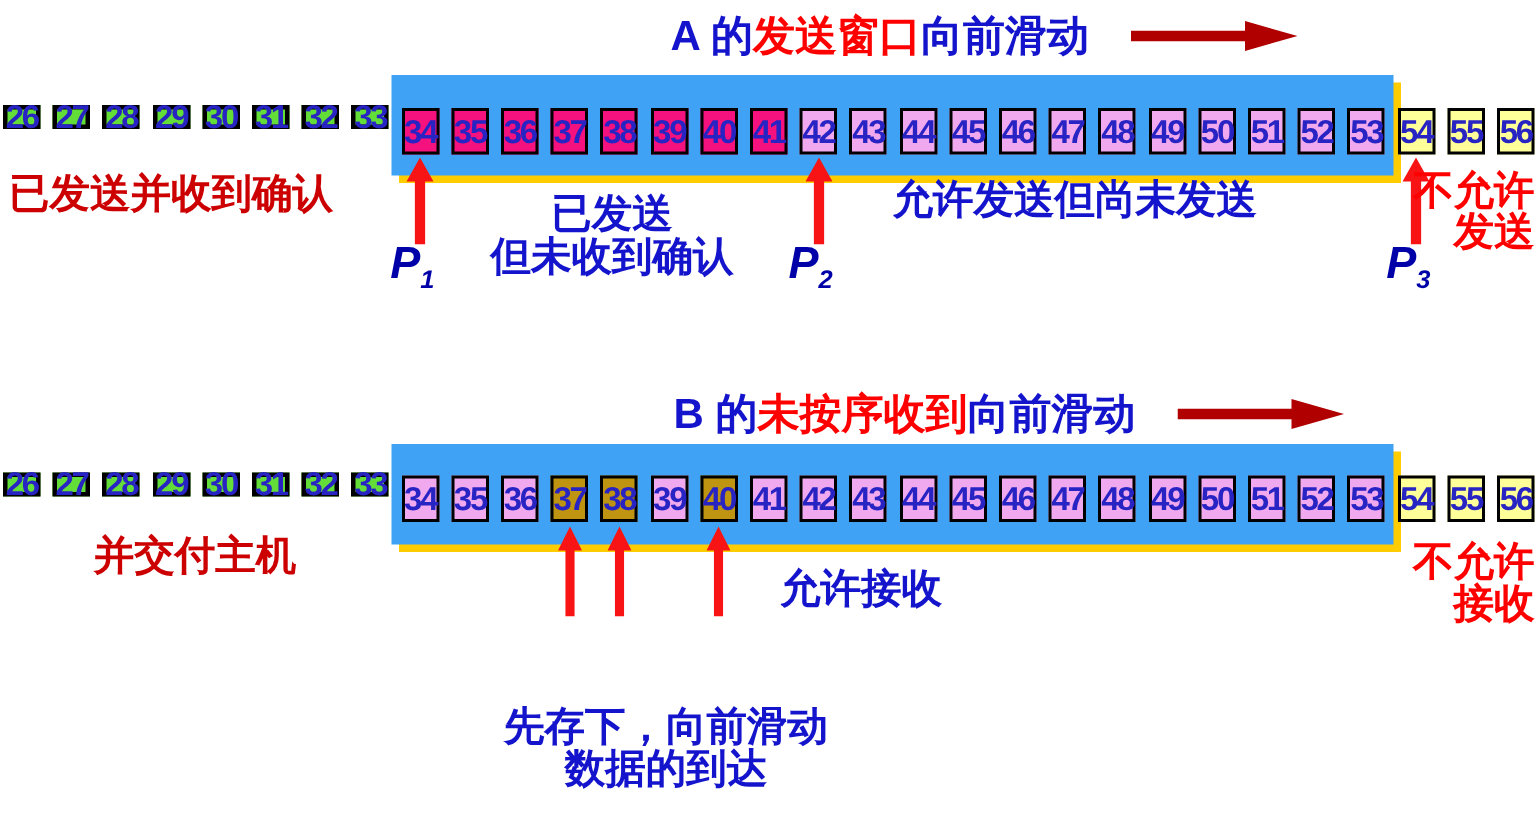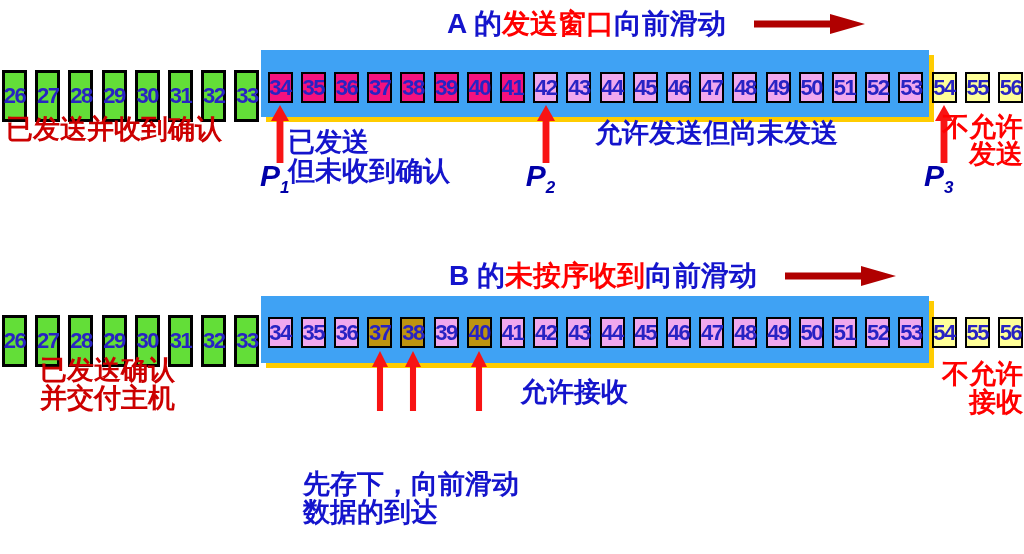--- a/index.html
+++ b/index.html
@@ -12,34 +12,34 @@
     background:var(--window-blue);
     box-shadow:5px 5px 0 var(--window-shadow-gold);
     z-index:1;
   }
   .cells{position:absolute;left:2px;width:1020px;height:34px;z-index:3;}
   .cell{
     position:absolute;top:2px;width:25px;height:31px;box-sizing:border-box;
     border:2px solid #000;display:flex;align-items:center;justify-content:center;
     font-weight:bold;font-size:22px;letter-spacing:-1.5px;
   }
-  .cell.acked{top:0;height:52px;border-width:3px;}
+  .cell.acked{top:0;height:16px;border-width:3px;}
   .title{
     position:absolute;display:flex;align-items:center;gap:28px;white-space:nowrap;
     font-weight:bold;font-size:28px;line-height:32px;z-index:4;
   }
   .t-blue{color:var(--label-blue);}
   .t-red{color:var(--label-red);}
   .harrow{display:block;}
   .harrow polygon{fill:var(--arrow-dark-red);}
   .lbl{position:absolute;font-weight:bold;font-size:27px;line-height:28px;white-space:nowrap;z-index:4;}
   .blue{color:var(--label-blue);}
   .red{color:var(--label-red);}
   .dred{color:var(--label-dark-red);}
-  .center{}
+  .center{text-align:center;}
   .rightal{text-align:right;}
   .pname{
     position:absolute;font-weight:bold;font-size:30px;line-height:30px;
     color:var(--pointer-label-blue);z-index:4;font-style:italic;
   }
   .pname sub{font-size:17px;}
   .ptr-arrow{position:absolute;z-index:2;}
   .notebox{
     position:absolute;left:355px;top:411px;width:156px;height:45px;box-sizing:border-box;
     border:2px solid #000;background:var(--note-yellow);
@@ -144,21 +144,20 @@
       <div class="cell" style="left: 796.8px; background: rgb(240, 168, 238); color: rgb(40, 35, 195);">50</div>
       <div class="cell" style="left: 830px; background: rgb(240, 168, 238); color: rgb(40, 35, 195);">51</div>
       <div class="cell" style="left: 863.2px; background: rgb(240, 168, 238); color: rgb(40, 35, 195);">52</div>
       <div class="cell" style="left: 896.4px; background: rgb(240, 168, 238); color: rgb(40, 35, 195);">53</div>
       <div class="cell" style="left: 929.6px; background: rgb(255, 255, 153); color: rgb(40, 35, 195);">54</div>
       <div class="cell" style="left: 962.8px; background: rgb(255, 255, 153); color: rgb(40, 35, 195);">55</div>
       <div class="cell" style="left: 996px; background: rgb(255, 255, 153); color: rgb(40, 35, 195);">56</div>
     </div>
 
   <div class="lbl dred center" style="left:40px;top:356px;width:180px">
-    <div>已发送确认</div>
     <div>并交付主机</div>
   </div>
 
   <div class="lbl blue" style="left:520px;top:378px">允许接收</div>
 
   <div class="lbl red rightal" style="right:1px;top:360px;line-height:28px">
     <div>不允许</div>
     <div>接收</div>
   </div>
 

